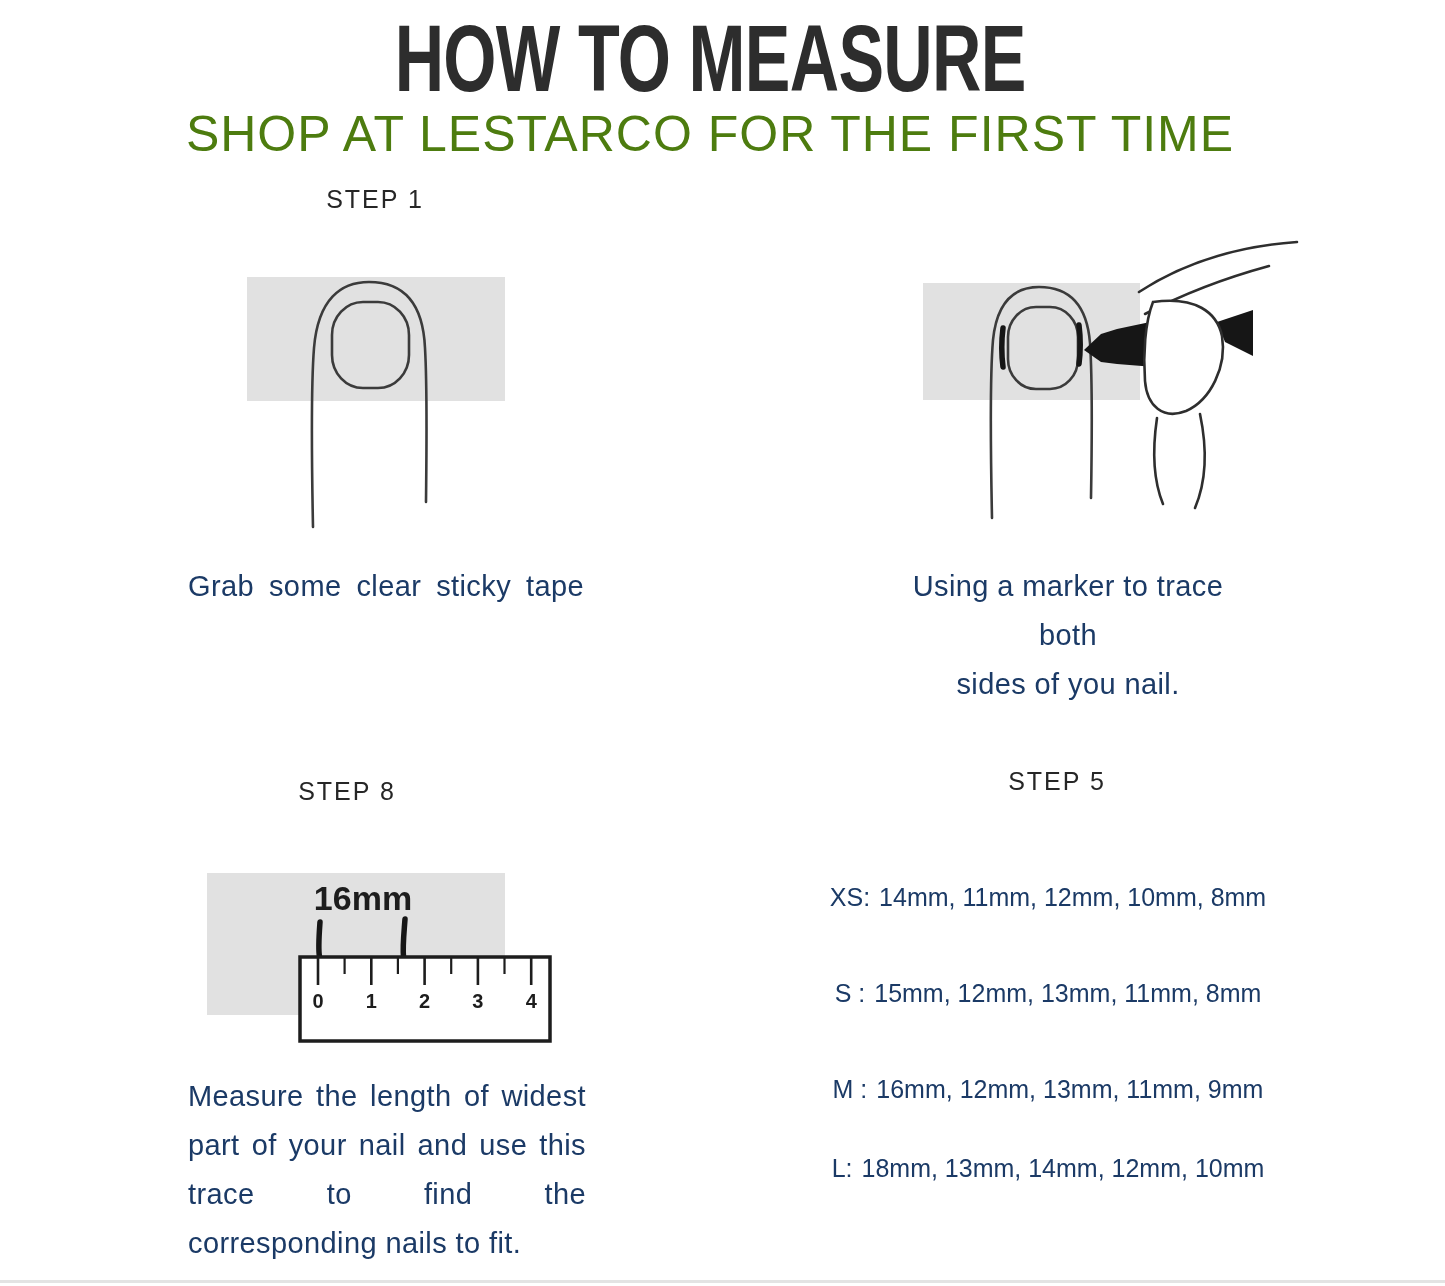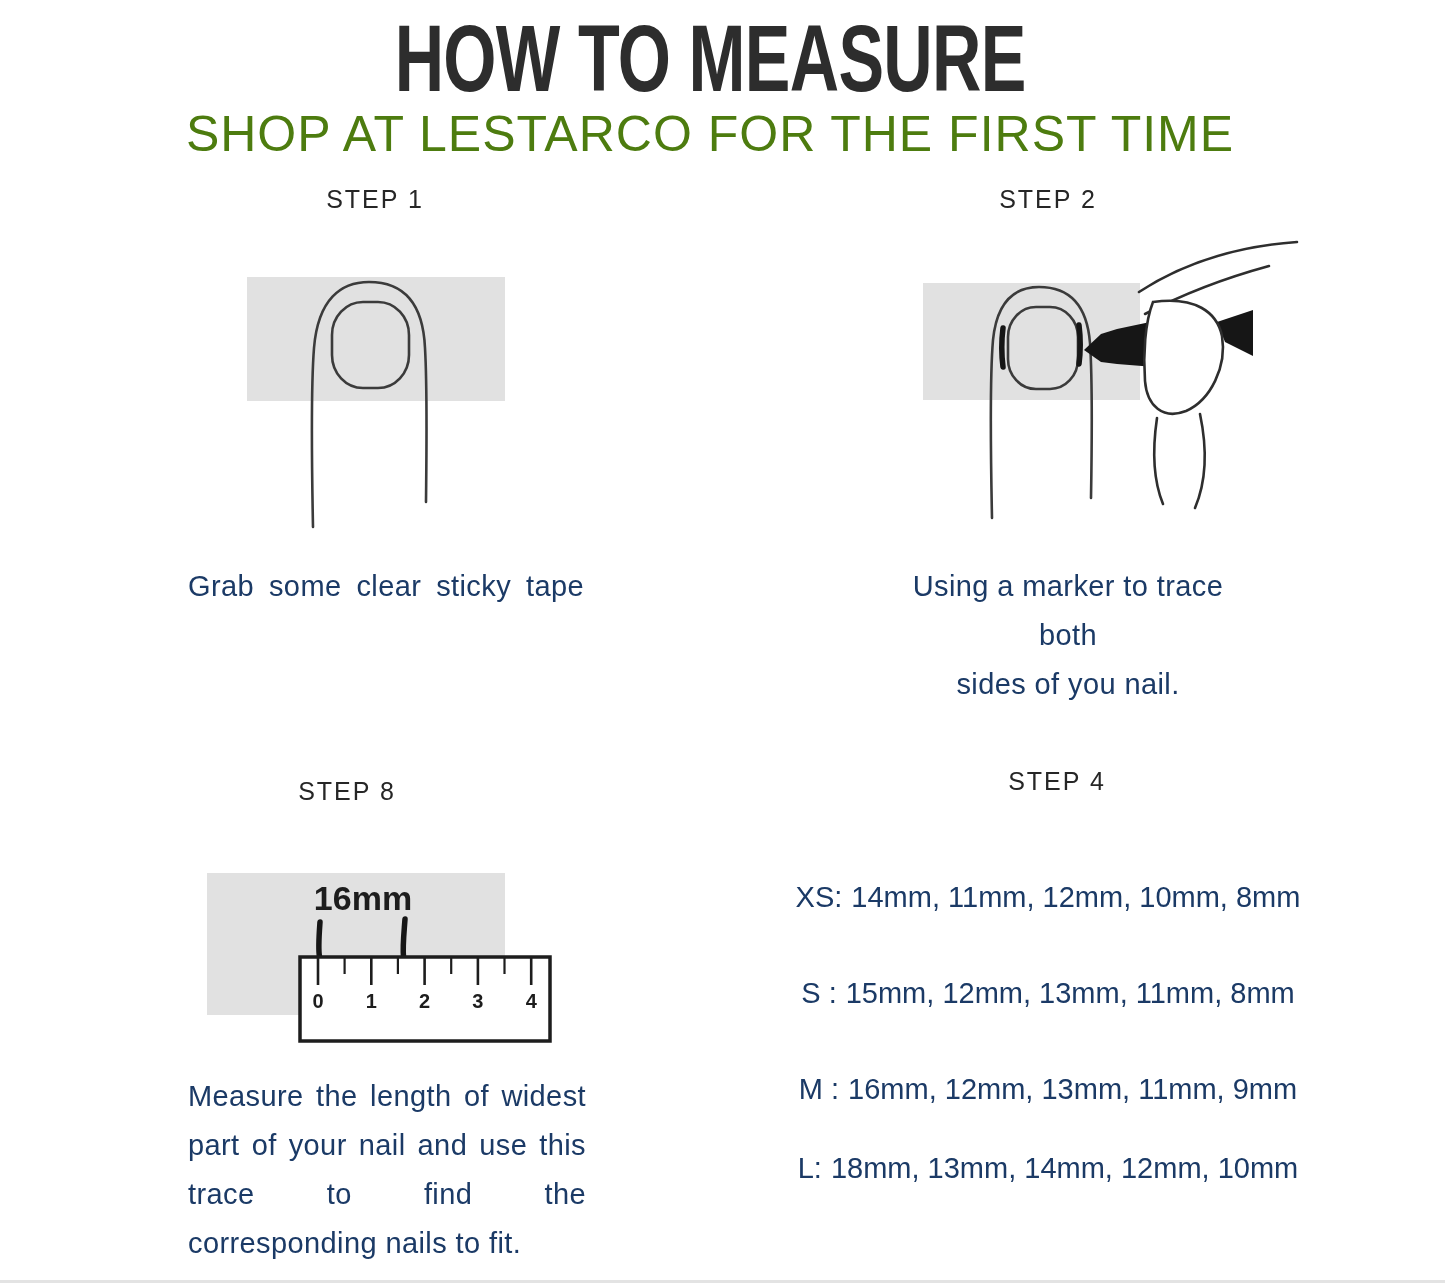--- a/index.html
+++ b/index.html
@@ -19,44 +19,43 @@
   .illus{position:absolute;}
   .cap{position:absolute;color:#1b3a66;font-size:29px;line-height:49px;letter-spacing:0.4px;}
   .cap1{left:188px;top:562px;width:396px;}
   .cap2{left:880px;top:562px;width:376px;text-align:center;}
   .cap3{left:188px;top:1072px;width:398px;}
   .jline{text-align:justify;text-align-last:justify;}
   .lline{text-align:left;text-align-last:left;}
   .cline{text-align:center;}
   .sizes{position:absolute;left:790px;top:762px;width:516px;height:480px;}
   .size-row{position:absolute;width:100%;text-align:center;color:#1b3a66;
-            font-size:29px;line-height:34px;white-space:nowrap;}
+            font-size:25px;line-height:34px;white-space:nowrap;}
   .size-row .sz-label{margin-right:9px;}
   .row0{top:118px;} .row1{top:214px;} .row2{top:310px;} .row3{top:389px;}
   .bottom-line{position:absolute;left:0;top:1280px;width:100%;height:3px;background:#e3e3e3;}
   svg .ink{stroke:#3b3b3b;stroke-width:2.6;fill:none;stroke-linecap:round;}
   svg .blk{fill:#161616;}
   svg .hand{stroke:#2e2e2e;stroke-width:2.6;fill:none;stroke-linecap:round;}
   svg .handfill{fill:#ffffff;stroke:#2e2e2e;stroke-width:2.6;}
   svg .rulertext{font-family:"Liberation Sans",sans-serif;font-weight:bold;fill:#1d1d1d;}
 </style>
 </head>
 <body>
 
 <div class="canvas">
 
   <div class="title">
     <span class="squeeze">HOW TO MEASURE</span>
   </div>
   <div class="subtitle">SHOP AT LESTARCO FOR THE FIRST TIME</div>
 
   <div class="step-label lbl1">STEP 1</div>
-  <div class="step-label lbl2">STEP 2</div>
   <div class="step-label lbl3">STEP 8</div>
-  <div class="step-label lbl4">STEP 4</div>
+  <div class="step-label lbl4">STEP 5</div>
 
   <svg class="illus" style="left:185px;top:256px;" width="420" height="330" viewBox="0 0 420 330">
     <rect x="62" y="21" width="258" height="124" fill="#e1e1e1"></rect>
     <path class="ink" d="M 128 271 C 126.5 195 126 130 129 92 C 133 43 156 26 184 26 C 219 26 238 47 240 92 C 242.5 135 241.5 195 241 246"></path>
     <rect class="ink" x="147" y="46" width="77" height="86" rx="31" ry="33"></rect>
   </svg>
 
   <svg class="illus" style="left:895px;top:240px;" width="490" height="330" viewBox="0 0 490 330">
     <rect x="28" y="43" width="217" height="117" fill="#e1e1e1"></rect>
     <path class="ink" d="M 97 278 C 95.5 205 95 135 98 100 C 102 60 121 47 144 47 C 174 47 192 65 195 103 C 197.5 140 197 200 196 258"></path>

